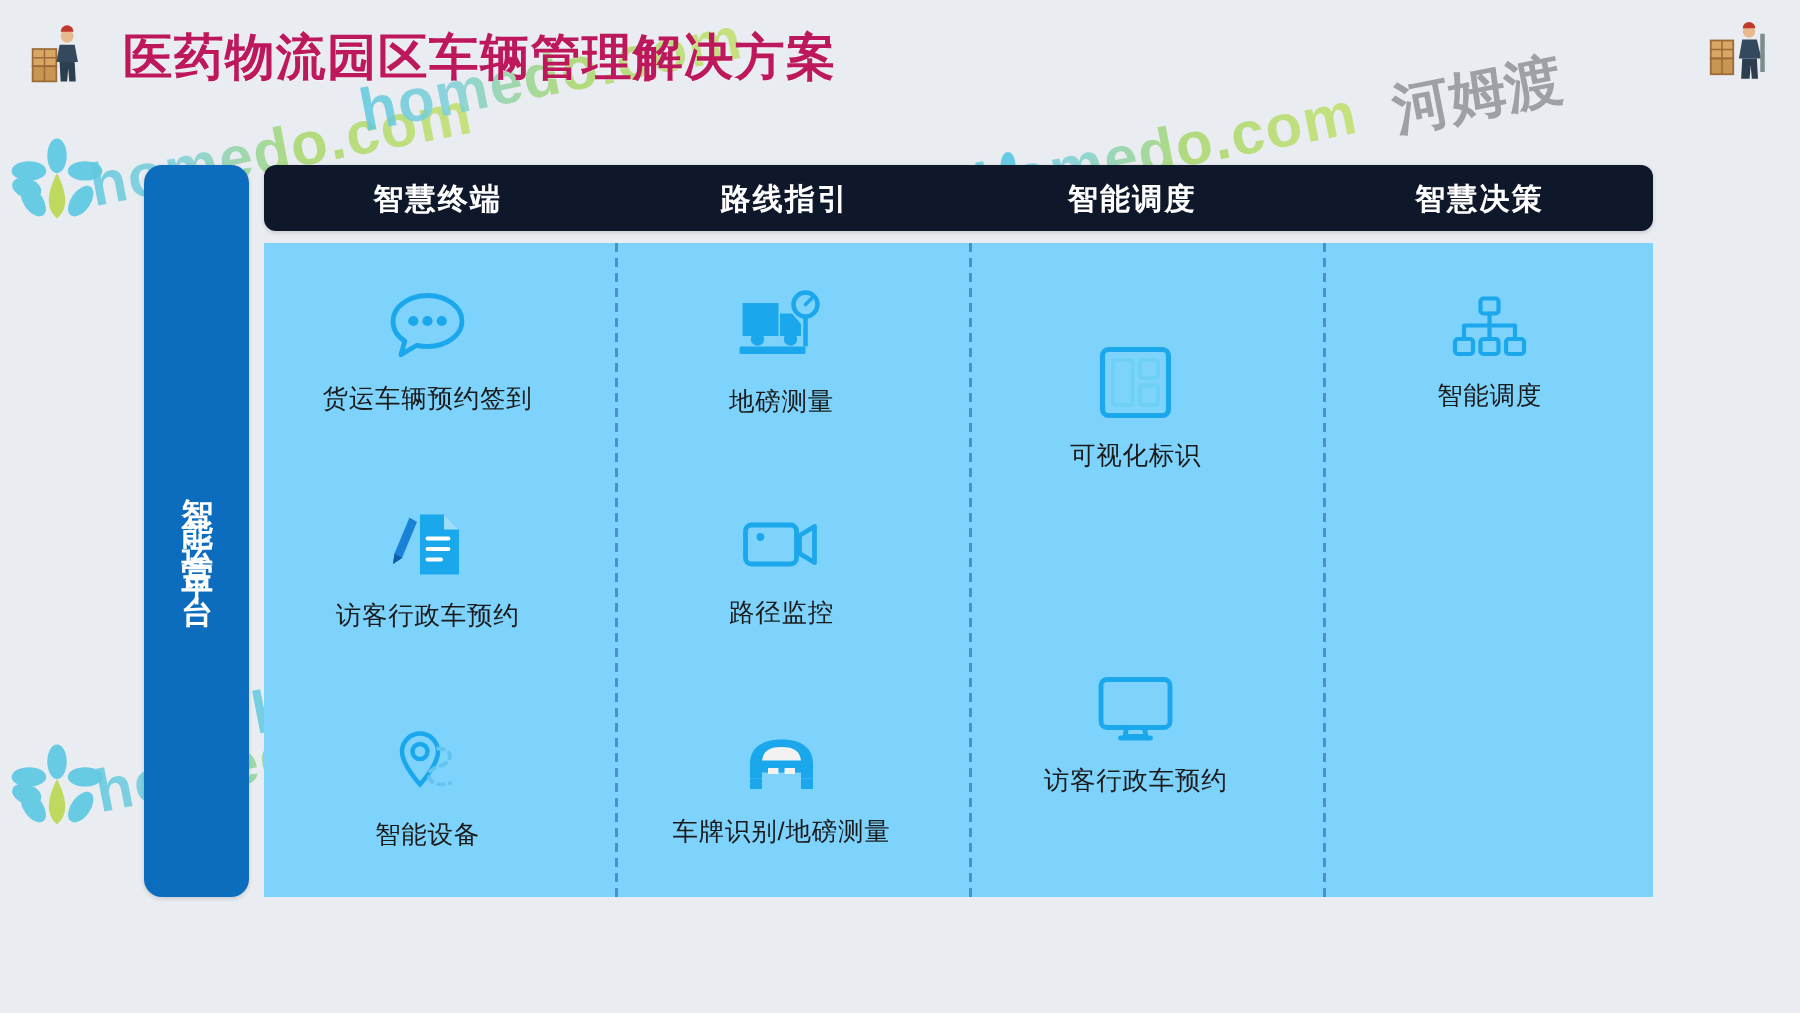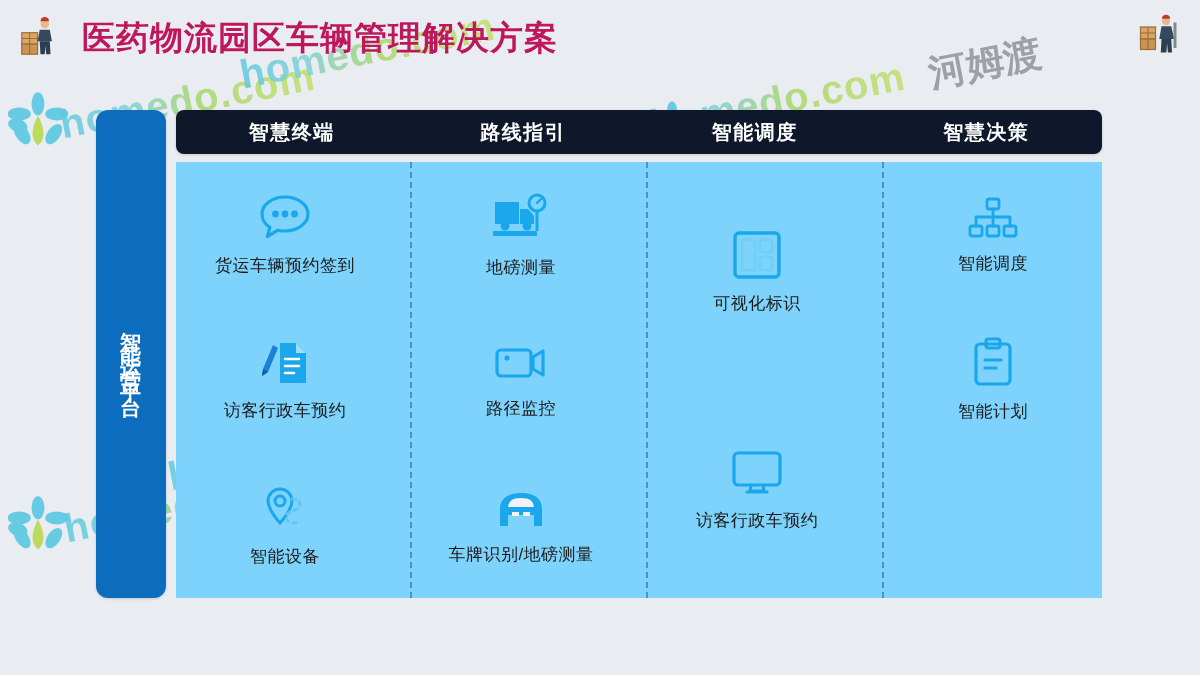--- a/index.html
+++ b/index.html
@@ -287,26 +287,18 @@
           <svg class="icon" width="58" height="48" viewBox="0 0 58 48">
             <rect x="23" y="5" width="12" height="10" rx="2" fill="none" stroke="#1aa7ec" stroke-width="2.8"></rect>
             <rect x="6" y="32" width="12" height="10" rx="2" fill="none" stroke="#1aa7ec" stroke-width="2.8"></rect>
             <rect x="23" y="32" width="12" height="10" rx="2" fill="none" stroke="#1aa7ec" stroke-width="2.8"></rect>
             <rect x="40" y="32" width="12" height="10" rx="2" fill="none" stroke="#1aa7ec" stroke-width="2.8"></rect>
             <path d="M29 15v8M12 23h34M12 23v9M29 23v9M46 23v9" fill="none" stroke="#1aa7ec" stroke-width="2.8" stroke-linecap="round"></path>
           </svg>
           <div class="caption">智能调度</div>
         </div>
 
-        <div class="cell">
-          <svg class="icon" width="54" height="54" viewBox="0 0 54 54">
-            <rect x="10" y="8" width="34" height="40" rx="4" fill="none" stroke="#1aa7ec" stroke-width="3.2"></rect>
-            <rect x="20" y="3" width="14" height="9" rx="2.5" fill="none" stroke="#1aa7ec" stroke-width="3.2"></rect>
-            <path d="M19 24h16M19 32h11" stroke="#1aa7ec" stroke-width="3.2" stroke-linecap="round"></path>
-          </svg>
-          <div class="caption">智能计划</div>
-        </div>
 
       </div>
 
     </div>
   </div>
 </div>
 
 </body></html>

